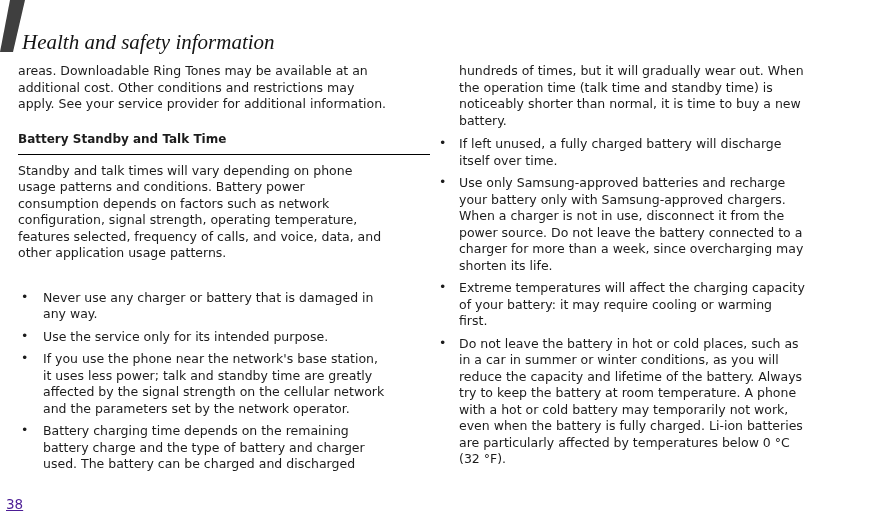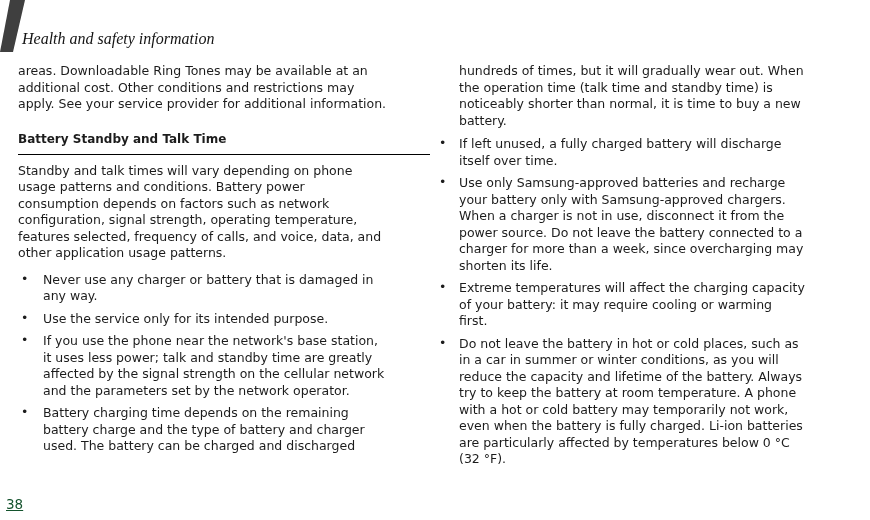--- a/index.html
+++ b/index.html
@@ -20,21 +20,21 @@
     position: absolute;
     left: 0;
     top: 0;
   }
   .page-title {
     position: absolute;
     left: 22px;
     top: 30px;
     font-family: "Liberation Serif", serif;
     font-style: italic;
-    font-size: 16px;
+    font-size: 21px;
     color: #141414;
     white-space: nowrap;
   }
   .col {
     position: absolute;
     top: 63px;
     font-size: 12.5px;
     line-height: 16.5px;
   }
   .col-left  { left: 18px;  width: 412px; }
@@ -46,21 +46,21 @@
   .section-heading {
     font-size: 12px;
     font-weight: bold;
     line-height: 20px;
     margin: 0 0 8px 0;
     padding-bottom: 5px;
     border-bottom: 1.6px solid #000000;
     white-space: nowrap;
   }
   .body-para {
-    margin: 0 0 10px 0;
+    margin: 0 0 28px 0;
     white-space: pre;
   }
   .bullet-item {
     position: relative;
     padding-left: 25px;
     margin-bottom: 6px;
   }
   .col-right .bullet-item { padding-left: 21px; }
   .bullet-marker {
     position: absolute;
@@ -74,21 +74,21 @@
   .continuation {
     margin: 0 0 7px 0;
     padding-left: 21px;
     white-space: pre;
   }
   .page-number {
     position: absolute;
     left: 6px;
     top: 496px;
     font-size: 13.5px;
-    color: #14532d;
+    color: #4c1d95;
     text-decoration: underline;
   }
 </style>
 </head>
 <body>
 
 <div class="page">
 
   <svg class="corner-decoration" width="30" height="54" viewBox="0 0 30 54">
     <polygon points="10,0 25,0 13,52 0,52" fill="#3f3f3f"></polygon>

